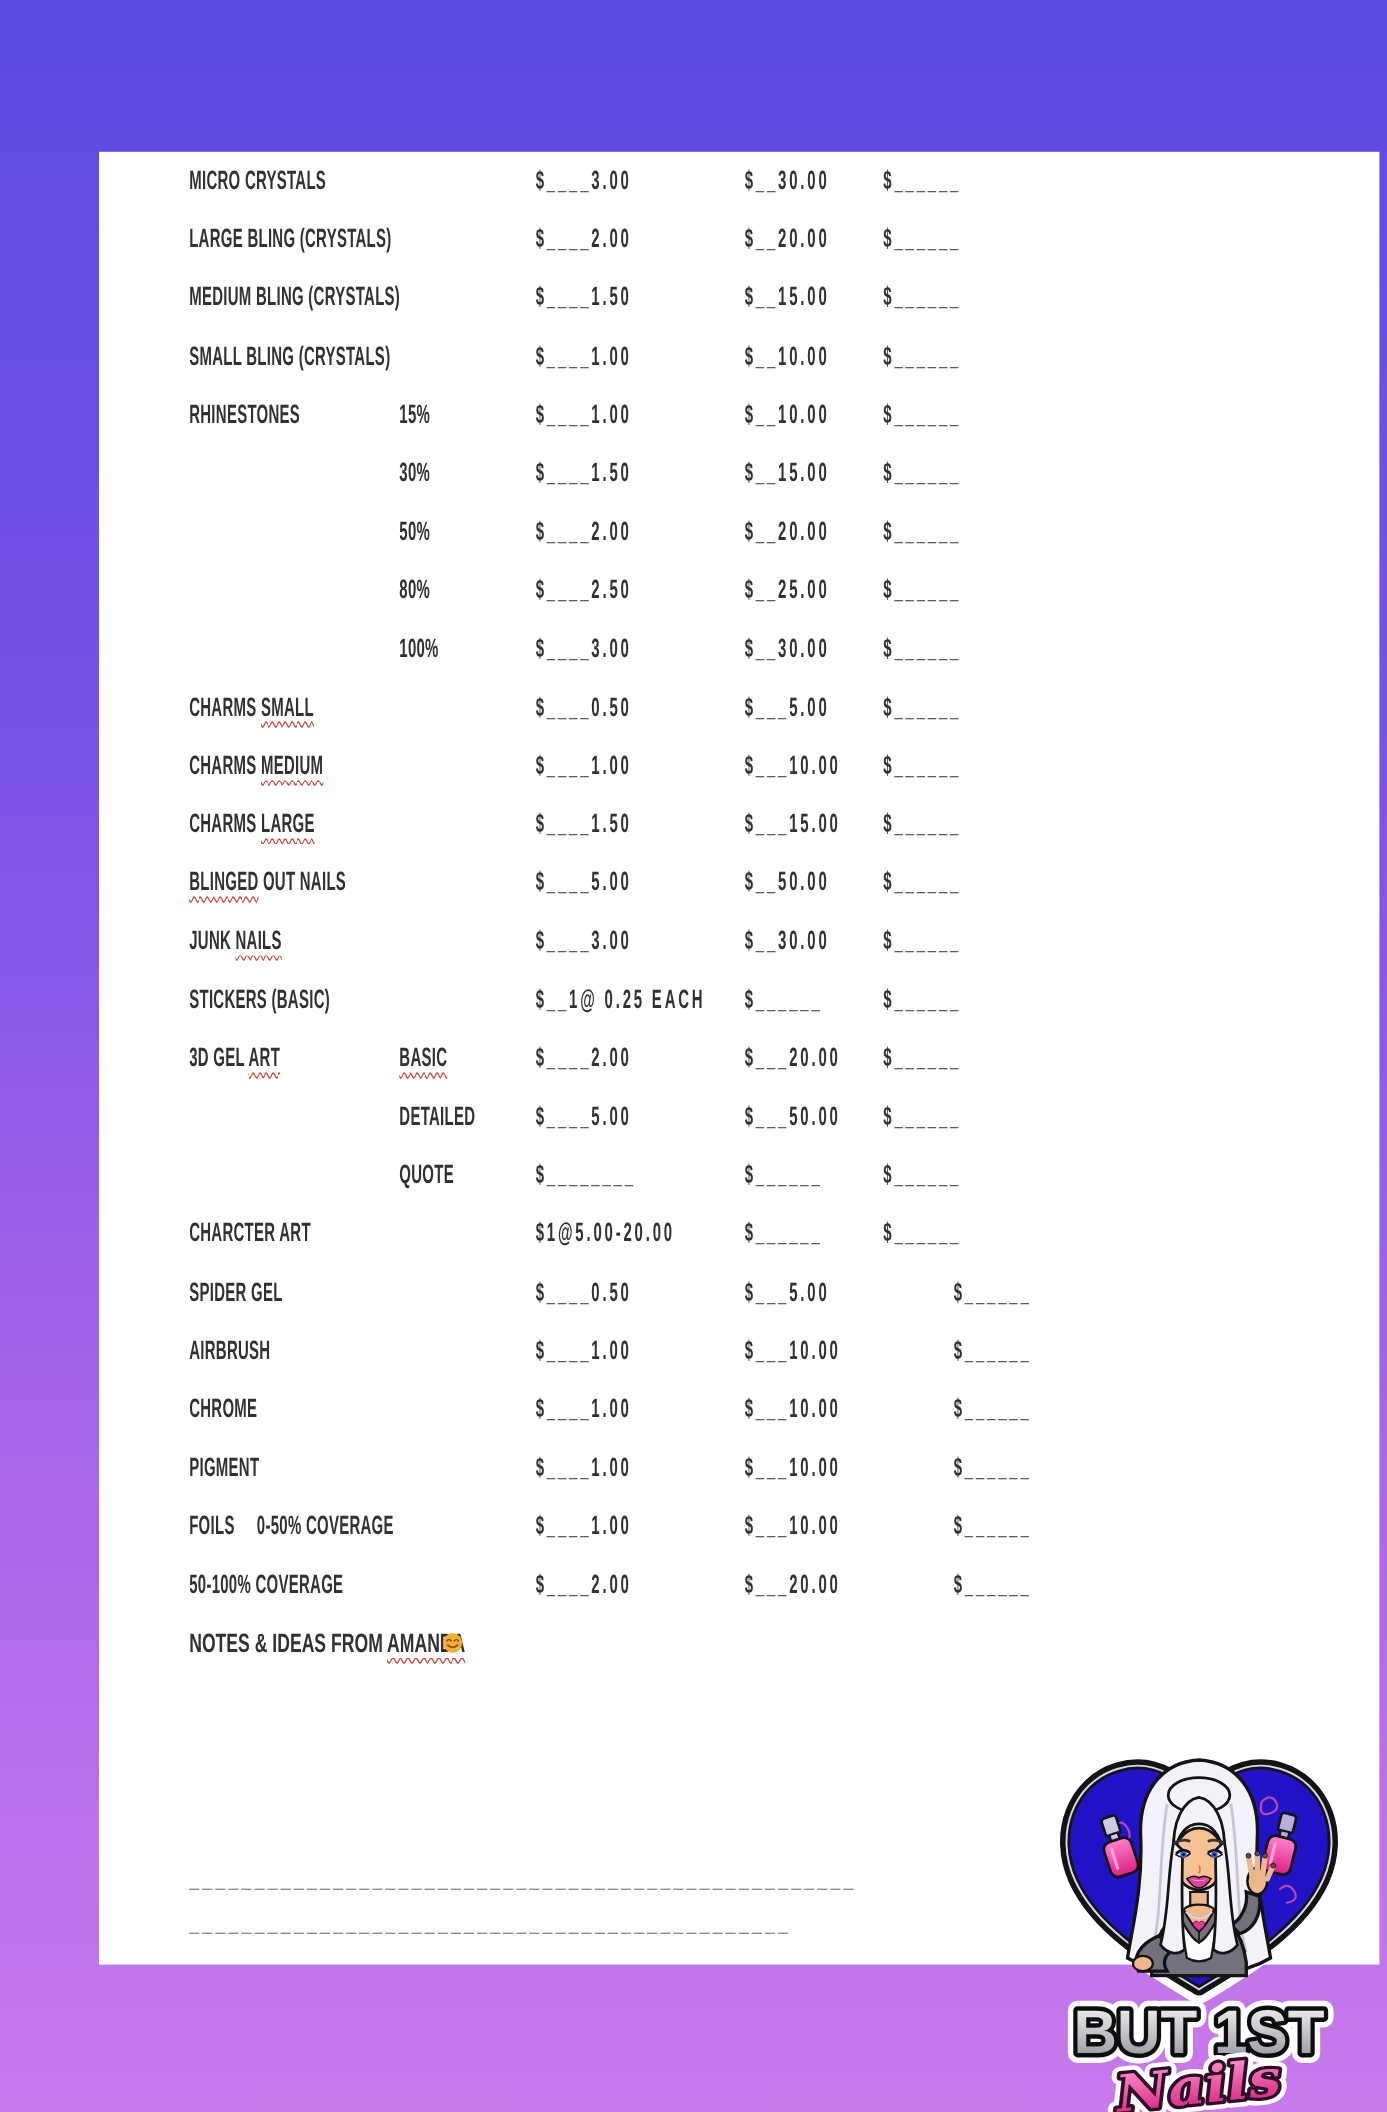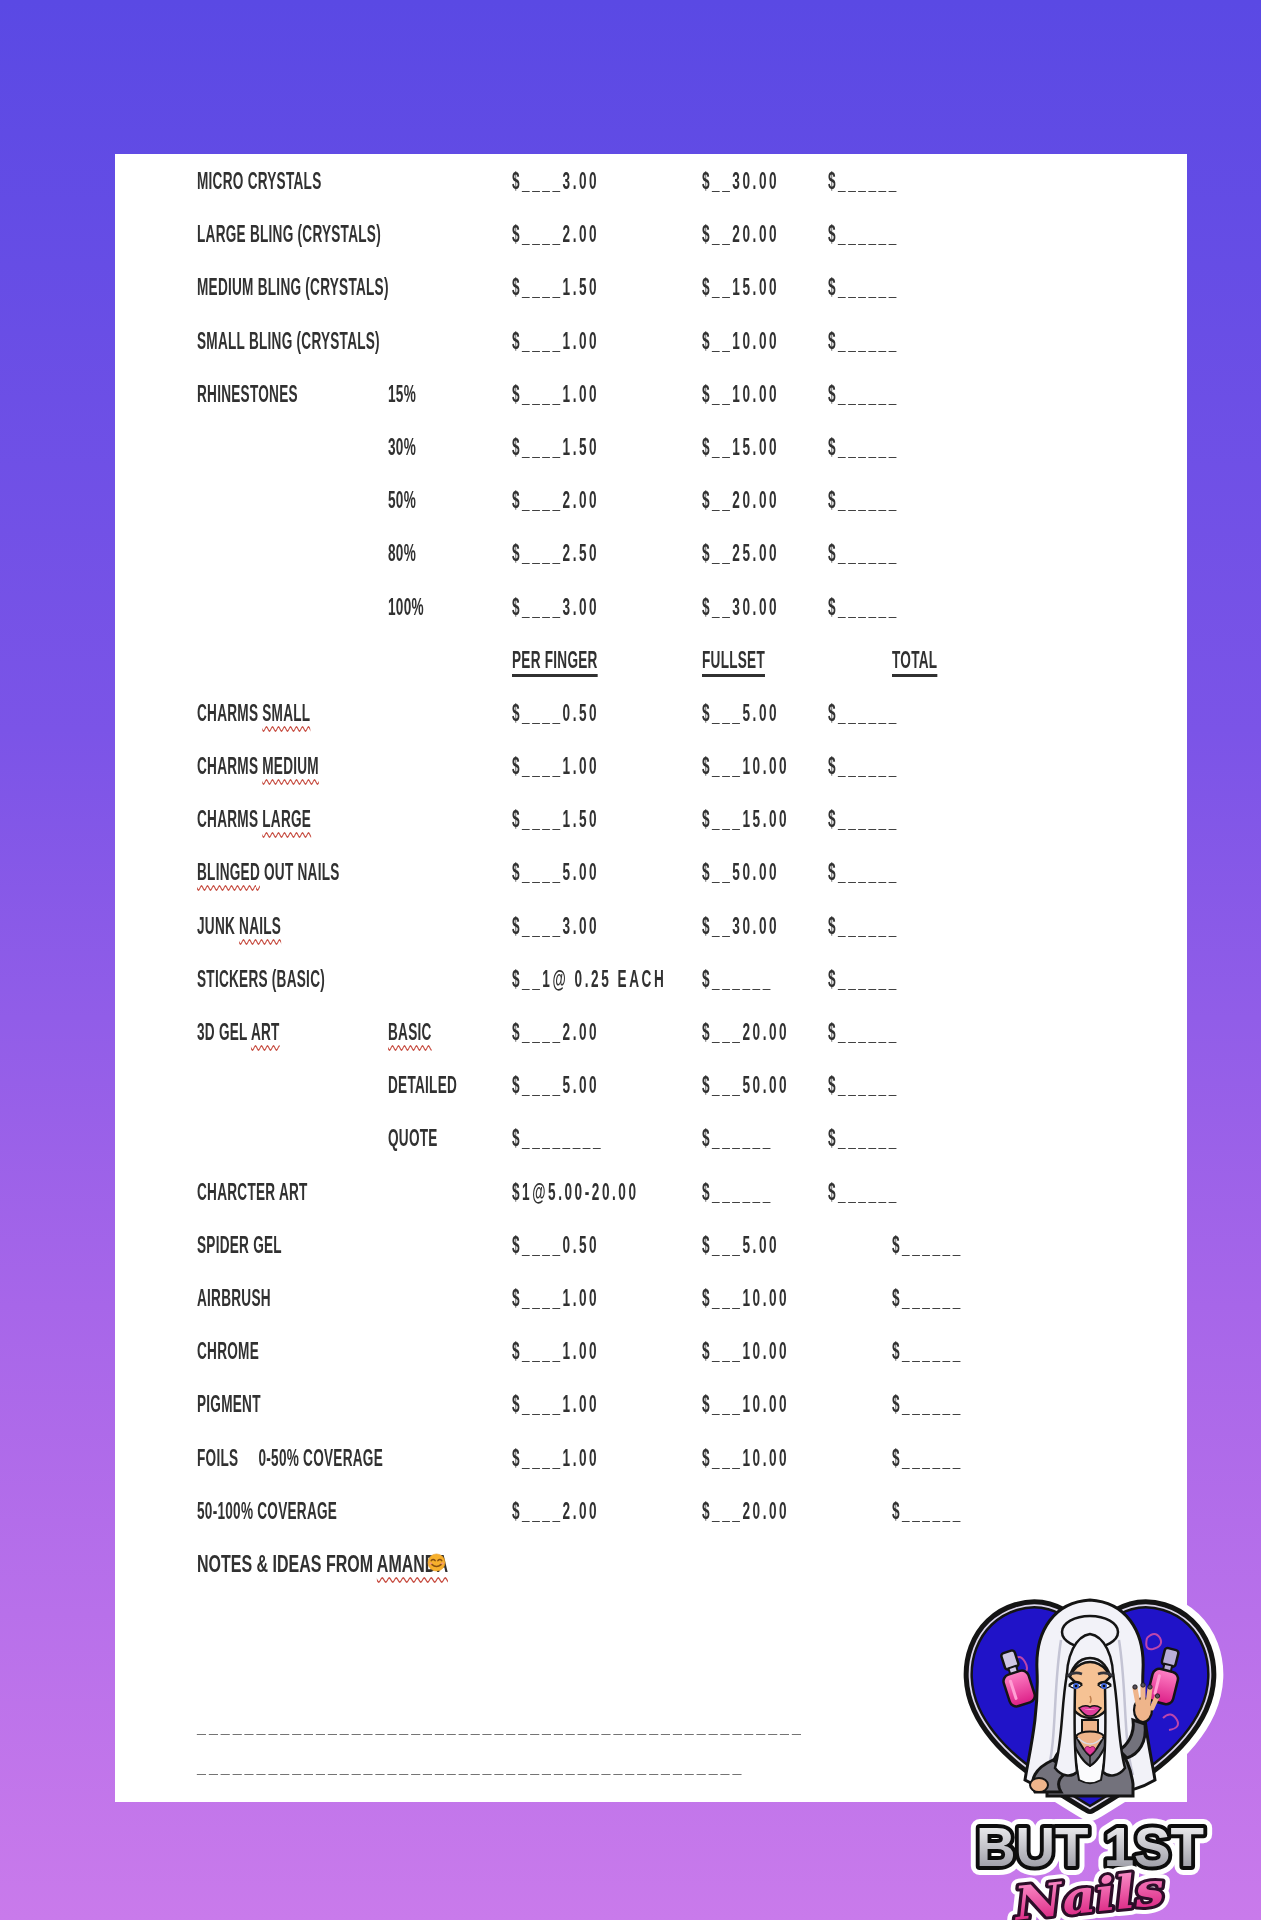--- a/index.html
+++ b/index.html
@@ -1,19 +1,19 @@
 <!DOCTYPE html>
 <html><head>
 <meta charset="utf-8">
 <style>
   html,body{margin:0;padding:0;}
   .screen{position:relative;width:1261px;height:1920px;overflow:hidden;
     background:linear-gradient(180deg,#5a49e4 0%,#7b54e7 38%,#a766e9 68%,#c97aeb 100%);
     font-family:"Liberation Sans",sans-serif;}
-  .page{position:absolute;left:90px;top:154px;width:1072px;height:1648px;background:#ffffff;margin-left:25px;}
+  .page{position:absolute;left:90px;top:138px;width:1164px;height:1648px;background:#ffffff;}
   #rows{position:absolute;left:0;top:6px;right:0;}
   .row{position:relative;height:53.2px;}
   .pos{position:absolute;top:8px;white-space:pre;}
   .t{font:700 16px "Liberation Sans",sans-serif;color:#313131;display:inline-block;
      transform:scale(0.85,1.5);transform-origin:0 0;letter-spacing:.3px;}
   .t2{font:700 16px "Liberation Sans",sans-serif;color:#313131;display:inline-block;
      transform:scale(1,1.5);transform-origin:0 0;}
   .val{letter-spacing:3px;}
   .lab{left:82px;} .sub{left:273px;} .c1{left:397px;} .c2{left:587px;}
   .c3{left:713px;} .c3s{left:777px;} .nl{left:147px;}
@@ -79,25 +79,20 @@
           <span class="pos sub t"><span>80%</span></span>
           <span class="pos c1 t val">$____2.50</span>
           <span class="pos c2 t val">$__25.00</span>
           <span class="pos c3 t val">$______</span>
         </div>
         <div class="row">
           <span class="pos sub t"><span>100%</span></span>
           <span class="pos c1 t val">$____3.00</span>
           <span class="pos c2 t val">$__30.00</span>
           <span class="pos c3 t val">$______</span>
-        </div>
-        <div class="row">
-          <span class="pos c1 t hd">PER FINGER</span>
-          <span class="pos c2 t hd">FULLSET</span>
-          <span class="pos c3s t hd">TOTAL</span>
         </div>
         <div class="row">
           <span class="pos lab t"><span>CHARMS </span><span class="sq">SMALL</span></span>
           <span class="pos c1 t val">$____0.50</span>
           <span class="pos c2 t val">$___5.00</span>
           <span class="pos c3 t val">$______</span>
         </div>
         <div class="row">
           <span class="pos lab t"><span>CHARMS </span><span class="sq">MEDIUM</span></span>
           <span class="pos c1 t val">$____1.00</span>

